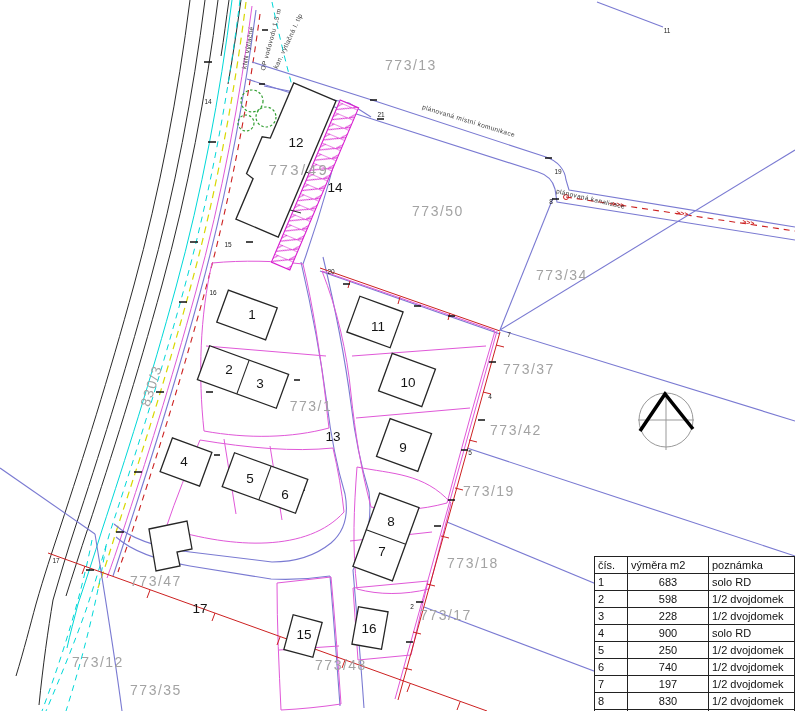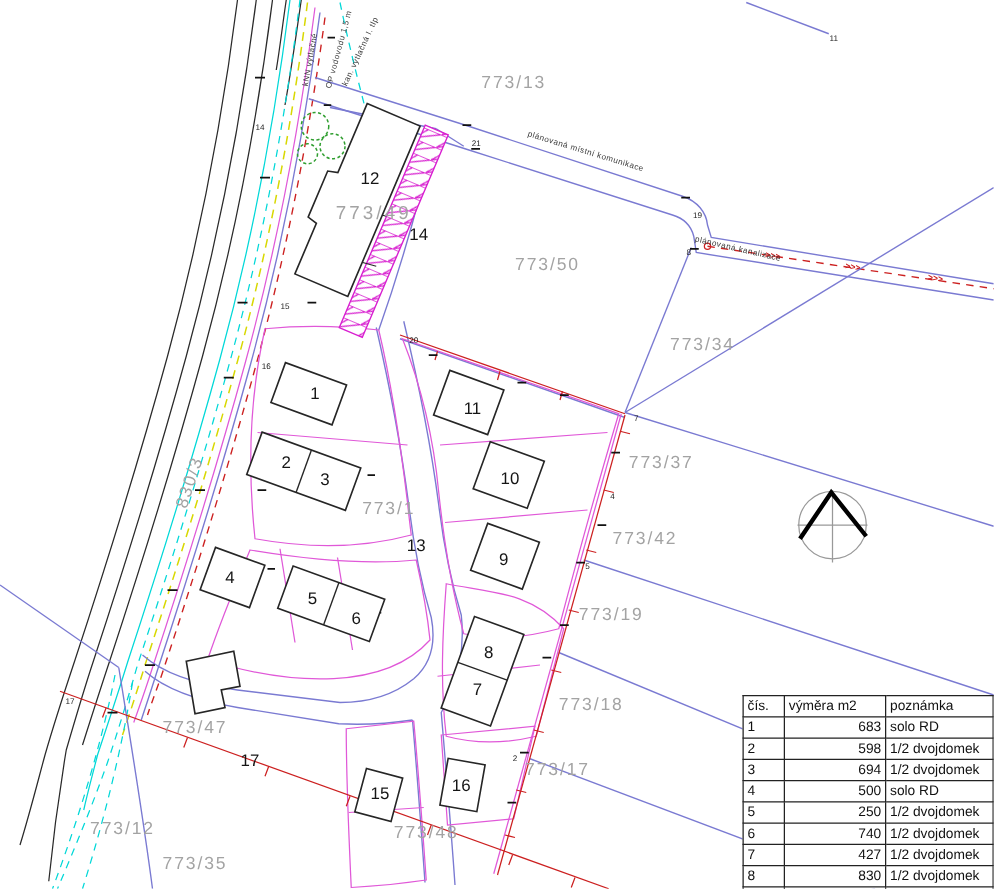--- a/index.html
+++ b/index.html
@@ -26,21 +26,21 @@
   .gr{stroke:var(--tree_green);stroke-width:1.2;fill:none;stroke-dasharray:2.5 2}
   .bld{fill:#fff;stroke:#262626;stroke-width:1.3}
   .bldln{stroke:#262626;stroke-width:1.1;fill:none}
   
   #area-table{position:absolute;left:594px;top:556px;width:201px;background:#fff;
       border-collapse:collapse;font-size:11px;color:#111;table-layout:fixed}
   #area-table td,#area-table th{border:1.4px solid #222;padding:1px 3px;height:14px;
       font-weight:normal;text-align:left;overflow:hidden;white-space:nowrap}
   #area-table .c1{width:26px}
   #area-table .c2{width:74px}
-  #area-table td.num{text-align:right}
+  #area-table td.num{text-align:center}
 </style>
 </head>
 <body>
 
 <svg id="plan" width="795" height="711" viewBox="0 0 795 711">
   <defs>
     <pattern id="stalls" width="20" height="11" patternUnits="userSpaceOnUse">
       <rect width="20" height="11" fill="#fff"></rect>
       <path d="M0,11 L20,0 M0,0 H20 M0,11 L9,0" stroke="#d81fd0" stroke-width="1" fill="none"></path>
     </pattern>
@@ -266,41 +266,41 @@
     <td class="num">683</td>
     <td>solo RD</td>
   </tr>
   <tr>
     <td>2</td>
     <td class="num">598</td>
     <td>1/2 dvojdomek</td>
   </tr>
   <tr>
     <td>3</td>
-    <td class="num">694</td>
+    <td class="num">228</td>
     <td>1/2 dvojdomek</td>
   </tr>
   <tr>
     <td>4</td>
-    <td class="num">500</td>
+    <td class="num">900</td>
     <td>solo RD</td>
   </tr>
   <tr>
     <td>5</td>
     <td class="num">250</td>
     <td>1/2 dvojdomek</td>
   </tr>
   <tr>
     <td>6</td>
     <td class="num">740</td>
     <td>1/2 dvojdomek</td>
   </tr>
   <tr>
     <td>7</td>
-    <td class="num">427</td>
+    <td class="num">197</td>
     <td>1/2 dvojdomek</td>
   </tr>
   <tr>
     <td>8</td>
     <td class="num">830</td>
     <td>1/2 dvojdomek</td>
   </tr>
   <tr>
     <td>9</td>
     <td class="num">778</td>

